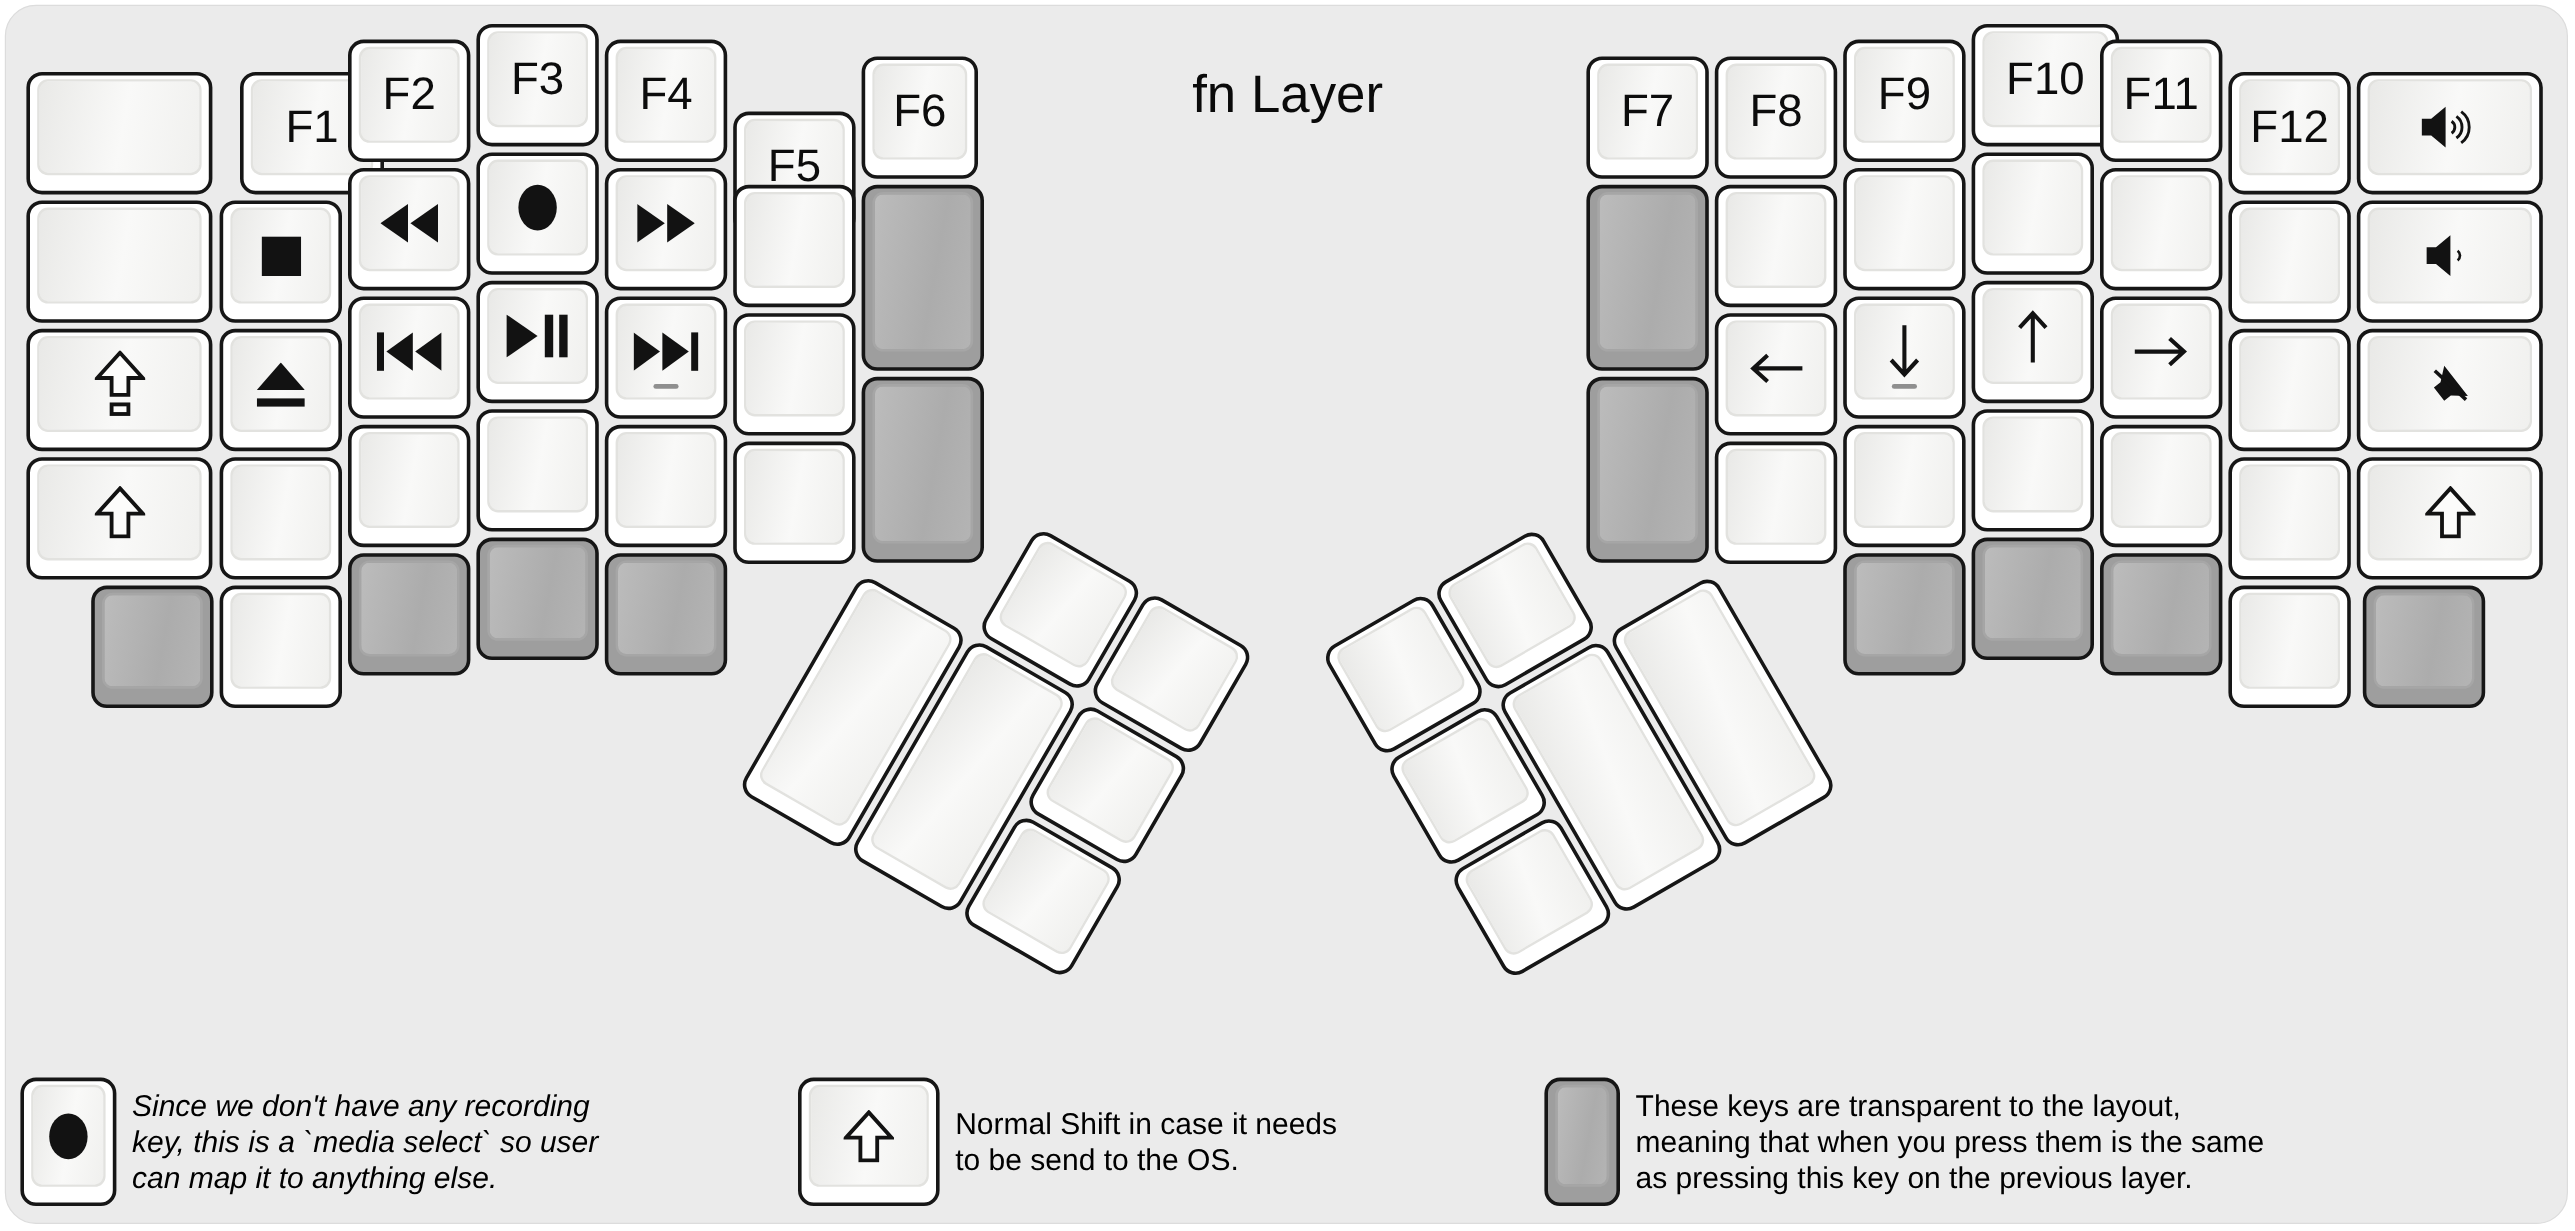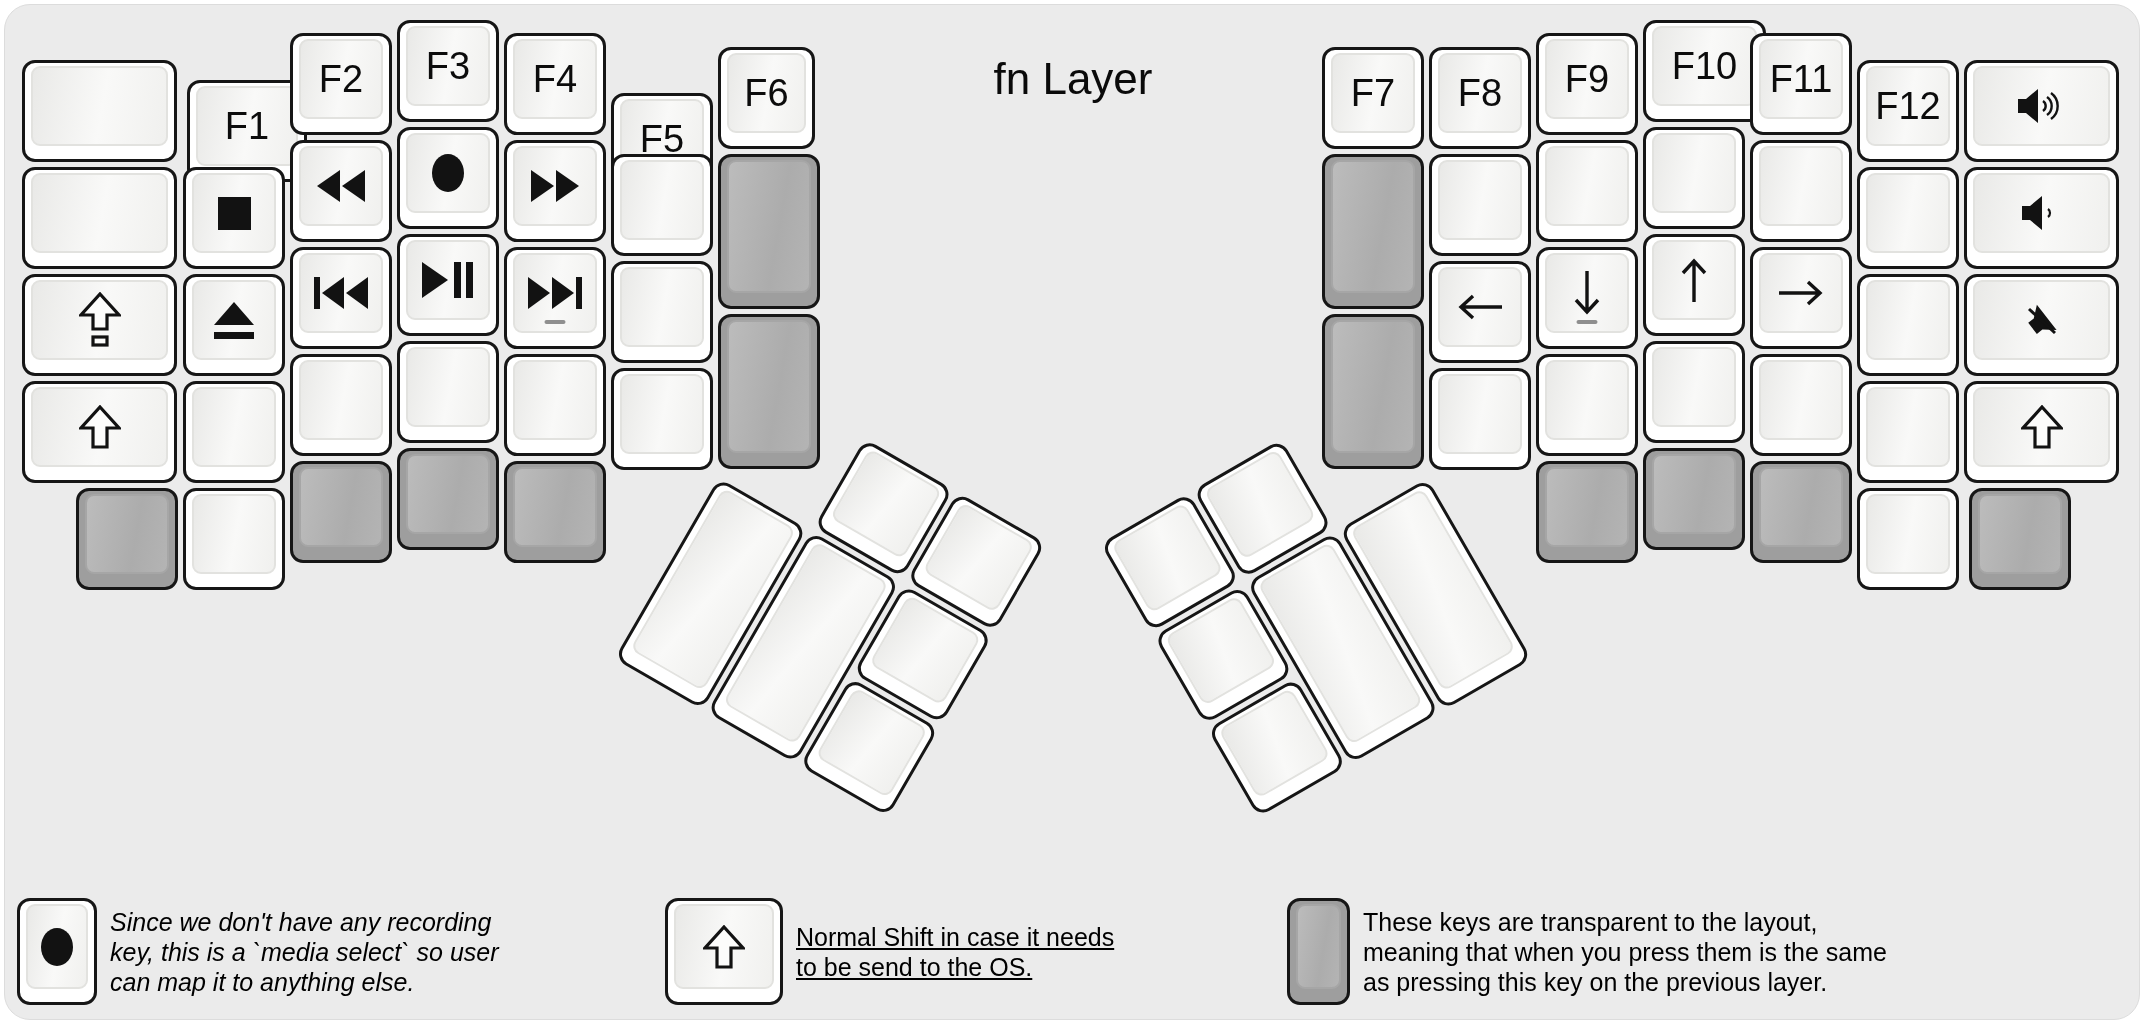--- a/index.html
+++ b/index.html
@@ -53,21 +53,21 @@
     </div>
     <div class="key" style="left: 22px; top: 381px; width: 155px; height: 102px;">
       <div class="cap">
         <span class="glyph">
           <svg width="42" height="44" viewBox="0 0 42 44">
             <path d="M21 2 L40 23 H28 V42 H14 V23 H2 Z" fill="#fcfcfb" stroke="#121212" stroke-width="3.2" stroke-linejoin="miter"></path>
           </svg>
         </span>
       </div>
     </div>
-    <div class="key" style="left: 187px; top: 60px; width: 120px; height: 102px; margin-top: 20px;">
+    <div class="key" style="left: 200px; top: 60px; width: 120px; height: 102px;">
       <div class="cap">
         <span class="klabel">F1</span>
       </div>
     </div>
     <div class="key" style="left: 183px; top: 167px; width: 102px; height: 102px;">
       <div class="cap">
         <span class="glyph">
           <svg width="33" height="33" viewBox="0 0 33 33">
             <rect width="33" height="33" fill="#121212"></rect>
           </svg>
@@ -427,21 +427,21 @@
               <ellipse cx="17" cy="20" rx="16" ry="19" fill="#121212"></ellipse>
             </svg>
           </span>
         </div>
       </div>
     </div>
   <div class="legend-text">Since we don't have any recording
 key, this is a `media select` so user
 can map it to anything else.</div>
 </div>
-<div class="legend-item" style="left:665px;top:898px;text-decoration:underline;">
+<div class="legend-item" style="left:665px;top:898px;">
   <div class="legend-keyslot">
       <div class="key" style="left: 0px; top: 0px; width: 118px; height: 107px;">
         <div class="cap">
           <span class="glyph">
             <svg width="42" height="44" viewBox="0 0 42 44">
               <path d="M21 2 L40 23 H28 V42 H14 V23 H2 Z" fill="#fcfcfb" stroke="#121212" stroke-width="3.2" stroke-linejoin="miter"></path>
             </svg>
           </span>
         </div>
       </div>

